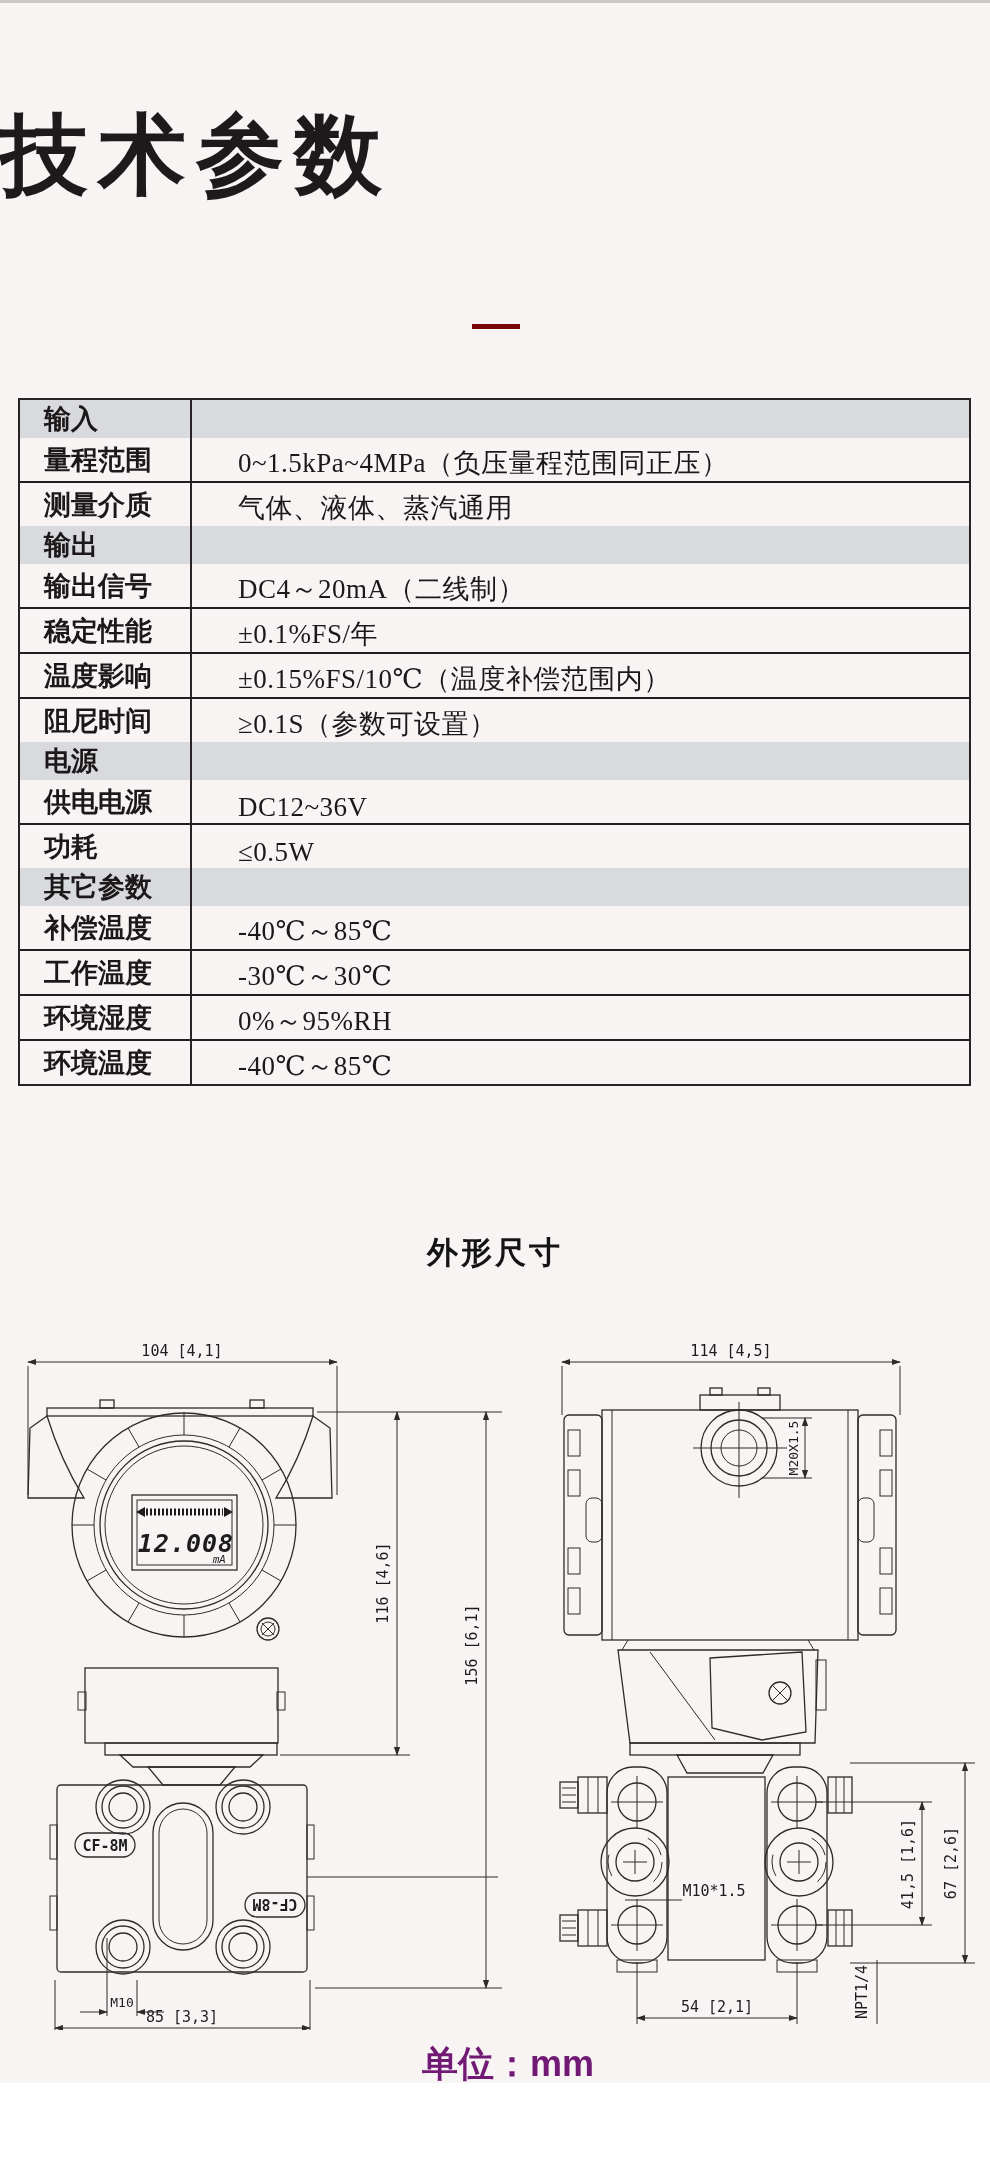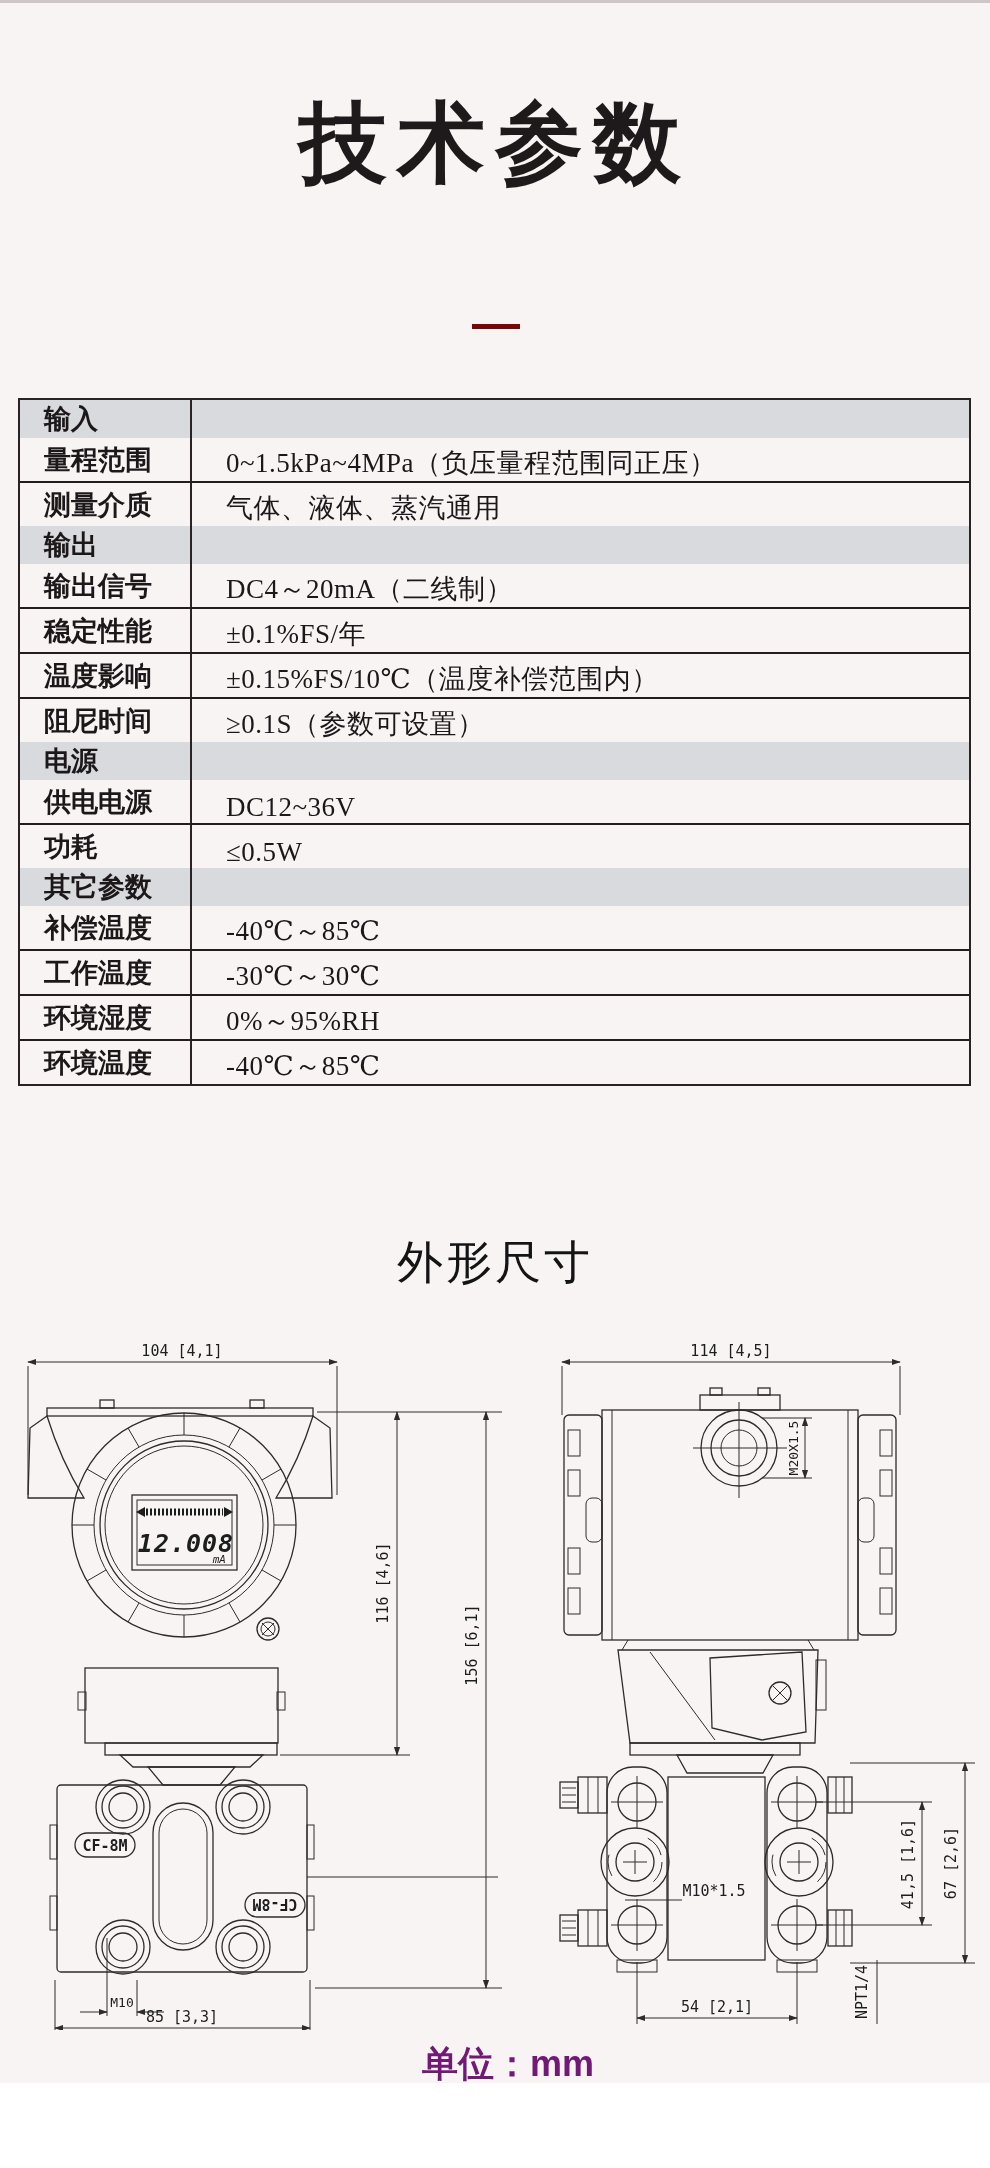--- a/index.html
+++ b/index.html
@@ -1,34 +1,34 @@
 <!DOCTYPE html>
 <html><head>
 <meta charset="utf-8">
 <style>
   html,body{margin:0;padding:0;background:#ffffff;}
   .page{position:relative;width:990px;height:2168px;background:#ffffff;overflow:hidden;
         font-family:"Liberation Sans",sans-serif;}
   .pink-bg{position:absolute;left:0;top:3px;width:990px;height:2080px;background:#f9f4f4;}
   .top-strip{position:absolute;left:0;top:0;width:990px;height:3px;background:#cfc7c7;}
-  .title{position:absolute;left:0;top:84px;width:990px;margin:0;text-align:center;
+  .title{position:absolute;left:0;top:96px;width:990px;margin:0;text-align:left;
          font-size:88px;font-weight:900;letter-spacing:10px;color:#1e1a1b;
          font-family:"Liberation Sans",sans-serif;}
   .accent-dash{position:absolute;left:472px;top:324px;width:48px;height:5px;background:#790606;}
   .spec-table{position:absolute;left:18px;top:398px;width:949px;border:2px solid #2a2326;
               font-family:"Liberation Serif","DejaVu Serif",serif;color:#1c1719;}
   .trow{display:flex;height:43px;align-items:flex-end;}
   .trow.section{height:38px;background:#d8dade;}
   .trow.bt{border-top:2px solid #241d20;}
   .tlabel{width:172px;flex:none;align-self:stretch;display:flex;align-items:center;
           border-right:2px solid #2a2326;padding-left:24px;box-sizing:border-box;
           font-size:27px;font-weight:700;}
-  .tvalue{flex:1;padding-left:34px;font-size:27px;font-weight:400;letter-spacing:.5px;}
+  .tvalue{flex:1;padding-left:46px;font-size:27px;font-weight:400;letter-spacing:.5px;}
   .subtitle{position:absolute;left:0;top:1232px;width:990px;margin:0;text-align:center;
-            font-size:46px;font-weight:400;letter-spacing:3px;color:#141414;}
+            font-size:31px;font-weight:700;letter-spacing:3px;color:#141414;}
   .unit-note{position:absolute;left:422px;top:2040px;font-size:36px;font-weight:700;color:#701a75;}
   svg text{font-family:"DejaVu Sans Mono","Liberation Mono",monospace;fill:#1d1d1d;}
   svg .oln{fill:none;stroke:#2e2b2b;stroke-width:1.3;}
   svg .thin{fill:none;stroke:#2e2b2b;stroke-width:1;}
   svg .dim{fill:none;stroke:#2e2b2b;stroke-width:1;}
   svg .dtxt{font-size:15px;}
   svg .stxt{font-size:13px;}
 </style>
 </head>
 <body>

